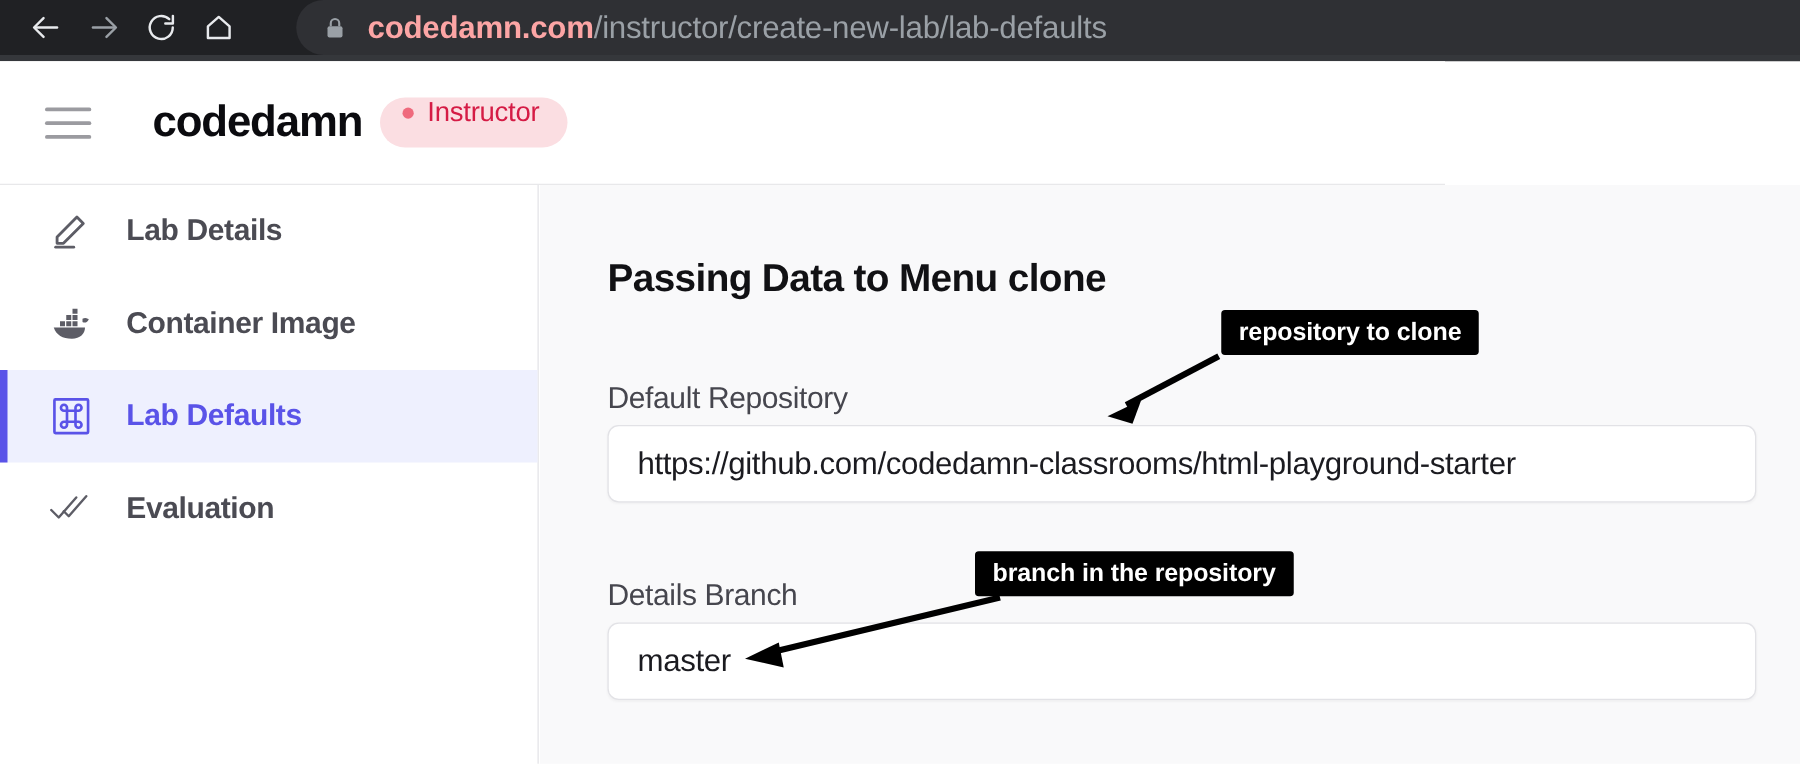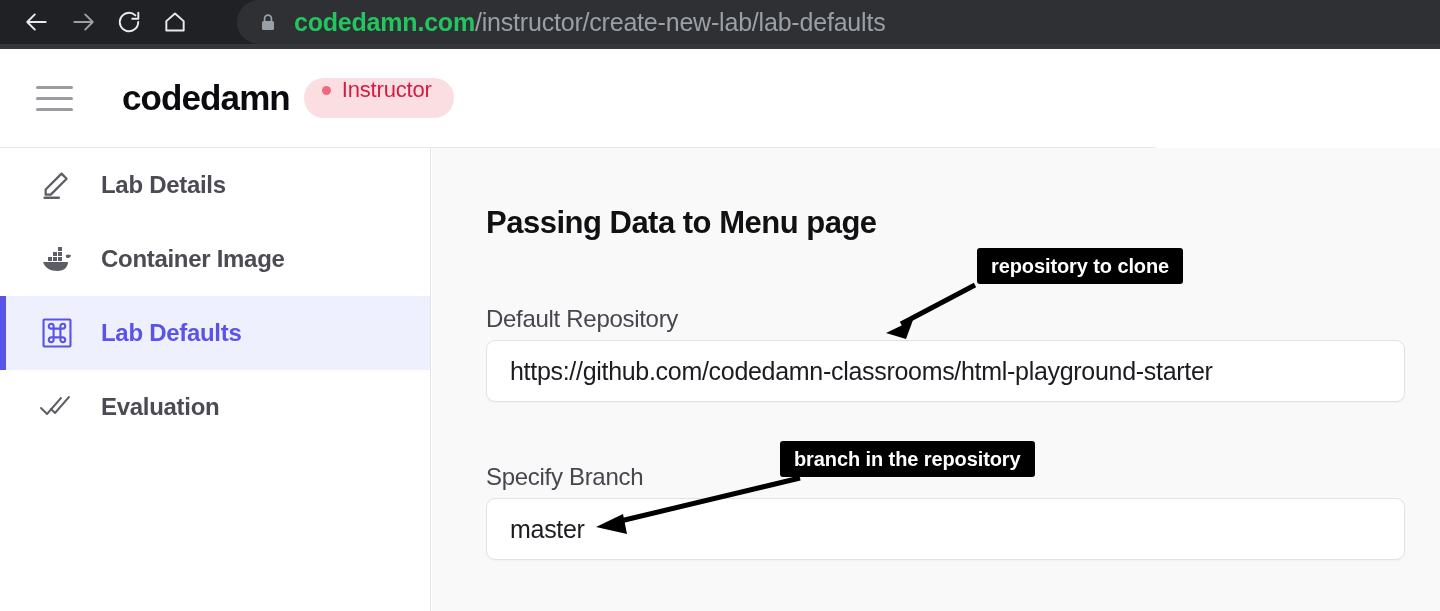--- a/index.html
+++ b/index.html
@@ -61,21 +61,21 @@
     height: 17px;
     margin-right: 19px;
     flex: 0 0 auto;
   }
   .url-text {
     font-size: 25px;
     letter-spacing: -0.2px;
     white-space: nowrap;
     font-family: "Liberation Sans", sans-serif;
   }
-  .url-domain { color: #22c55e; font-weight: 700; }
+  .url-domain { color: #fca5a5; font-weight: 700; }
   .url-path { color: #9aa0a6; }
 
   
   .app-header {
     position: absolute;
     left: 0; top: 49px;
     width: 1156px;
     height: 99px;
     background: #ffffff;
     border-bottom: 1px solid #e8e8ea;
@@ -341,26 +341,26 @@
         <polyline points="2,14 8,20 22,4"></polyline>
           <polyline points="12,15 16,19 30,3"></polyline>
       </svg>
     </span>
     <span class="txt">Evaluation</span>
   </div>
 
 </div>
 
 <div class="main">
-  <div class="page-title">Passing Data to Menu page</div>
+  <div class="page-title">Passing Data to Menu clone</div>
 
   <div class="field-label" id="repo-label">Default Repository</div>
   <div class="field-input" id="repo-input">https://github.com/codedamn-classrooms/html-playground-starter</div>
 
-  <div class="field-label" id="branch-label">Specify Branch</div>
+  <div class="field-label" id="branch-label">Details Branch</div>
   <div class="field-input" id="branch-input">master</div>
 </div>
 
 <div class="annot-layer">
   <svg width="1440" height="611" viewBox="0 0 1440 611" style="position:absolute;left:0;top:0;">
     <line x1="975" y1="285" x2="901" y2="324" stroke="#000" stroke-width="5"></line>
     <polygon points="886,333 913,320 906,339" fill="#000"></polygon>
     <line x1="800" y1="478" x2="612" y2="523" stroke="#000" stroke-width="5"></line>
     <polygon points="596,527 623,514 627,534" fill="#000"></polygon>
   </svg>

